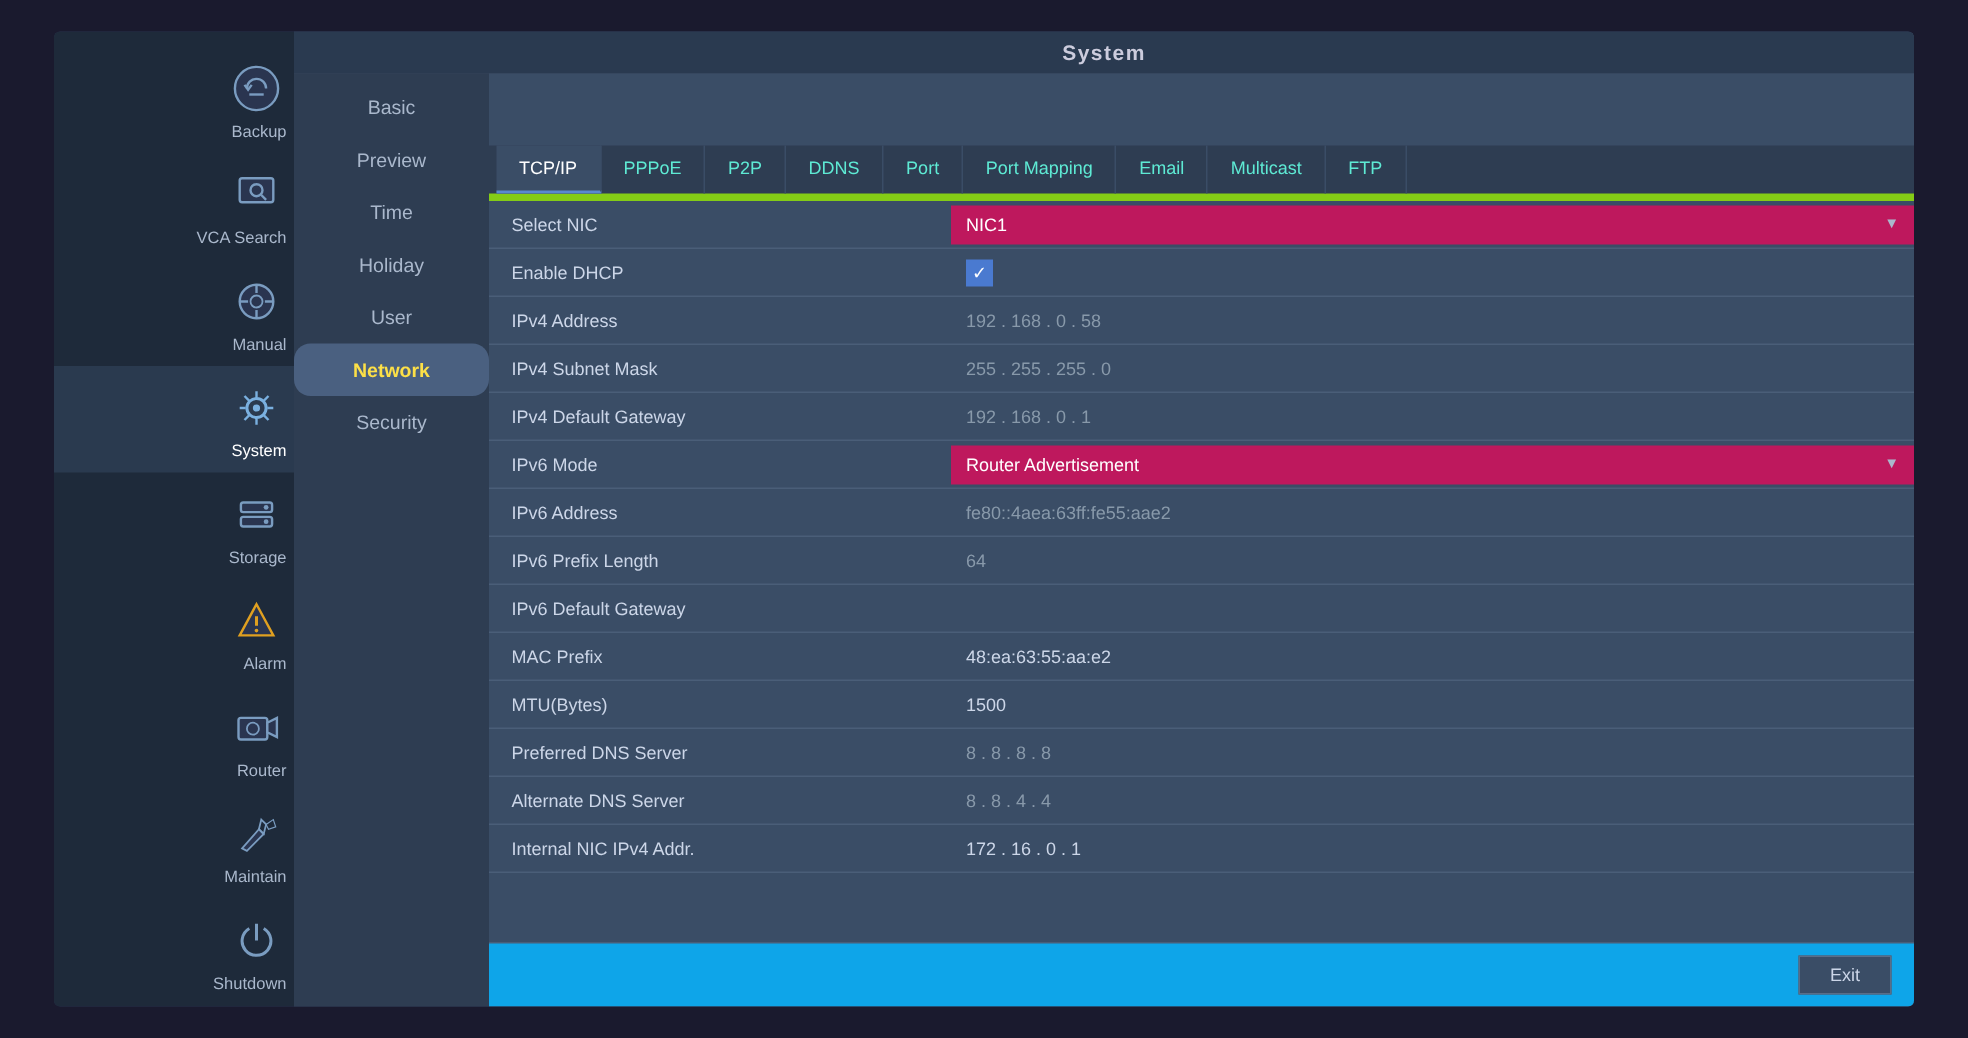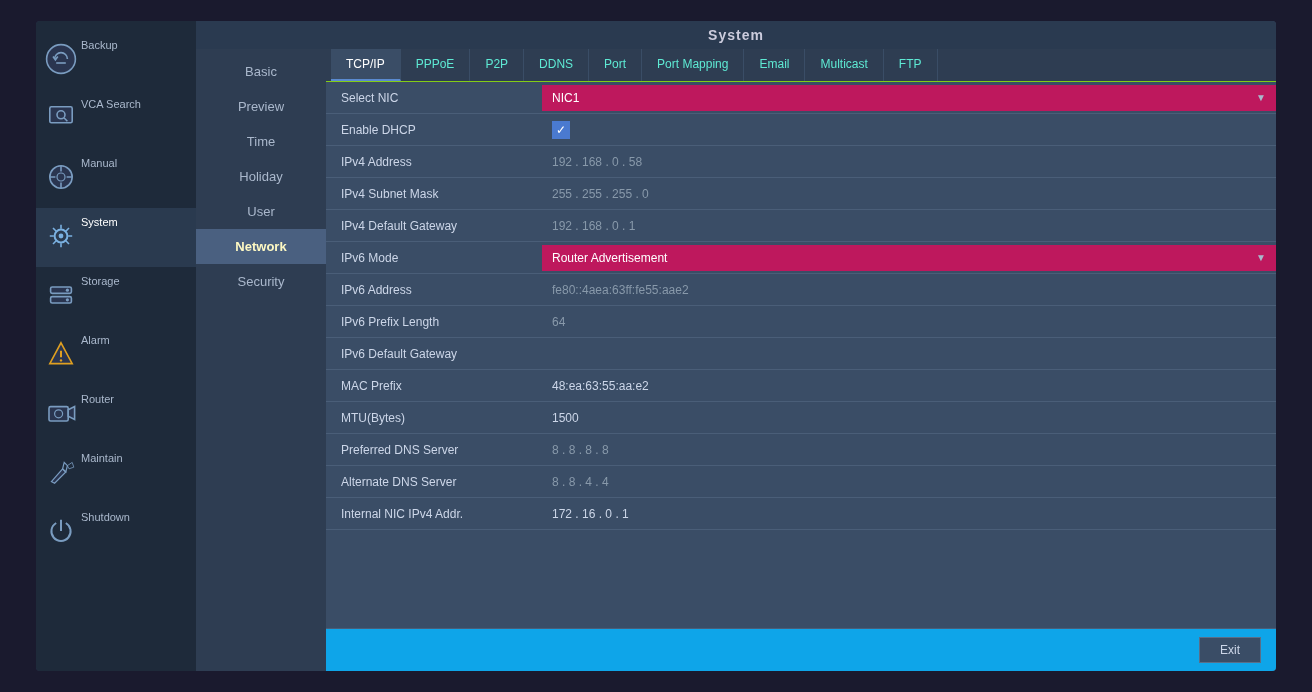--- a/index.html
+++ b/index.html
@@ -30,22 +30,22 @@
       background: #1e2a3a;
       display: flex;
       flex-direction: column;
       align-items: center;
       padding-top: 10px;
       flex-shrink: 0;
     }
     .sidebar-item {
       width: 100%;
       display: flex;
-      flex-direction: row;
-      align-items: flex-start;
+      flex-direction: column;
+      align-items: flex-end;
       padding: 8px 5px;
       cursor: pointer;
       color: #aab8cc;
       font-size: 11px;
     }
     .sidebar-item.active { background: #2a3a4f; color: #fff; }
     .sidebar-icon {
       width: 40px;
       height: 40px;
       display: flex;
@@ -87,38 +87,40 @@
       text-align: center;
     }
     .sub-nav-item {
       padding: 10px 15px;
       color: #aab8cc;
       cursor: pointer;
       font-size: 13px;
     }
     .sub-nav-item.active {
       background: #4a6080;
-      color: #fef9c3;
+      color: #fde047;
       font-weight: bold;
+      border-radius: 11px;
     }
 
     
     .panel {
       flex: 1;
       display: flex;
       flex-direction: column;
       background: #3a4d66;
     }
 
     
     .tab-bar {
       display: flex;
       background: #2e3d52;
-      border-bottom: 1px solid #84cc16;
+      border-bottom: 5px solid #84cc16;
       padding: 0 5px;
+      margin-top: 48px;
     }
     .tab {
       padding: 8px 15px;
       color: #5eead4;
       cursor: pointer;
       font-size: 12px;
       border-right: 1px solid #3a4d66;
     }
     .tab.active {
       color: #fff;
@@ -132,21 +134,21 @@
       padding: 0;
       overflow-y: auto;
     }
     .form-row {
       display: flex;
       align-items: center;
       border-bottom: 1px solid #4a5e78;
       min-height: 32px;
     }
     .form-label {
-      width: 216px;
+      width: 308px;
       padding: 6px 15px;
       color: #ccd6e8;
       font-size: 12px;
       flex-shrink: 0;
     }
     .form-value {
       flex: 1;
       padding: 6px 10px;
       color: #ccd6e8;
       font-size: 12px;

